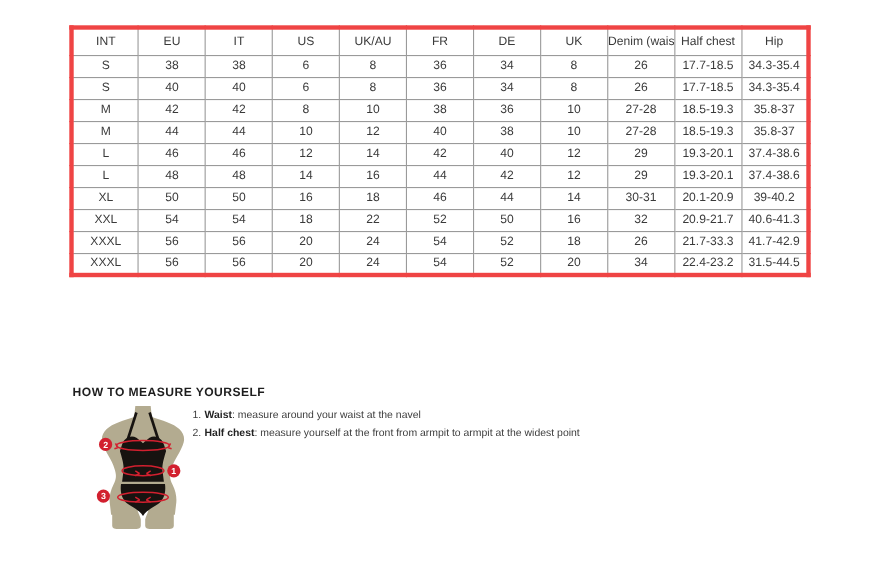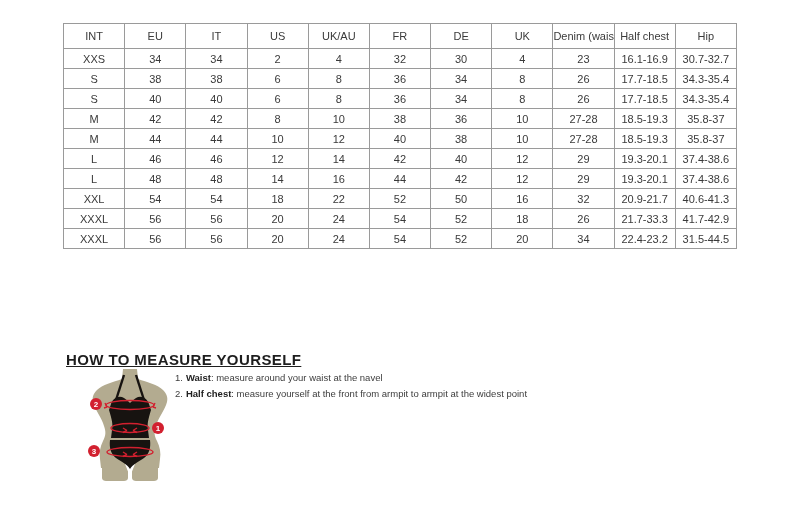--- a/index.html
+++ b/index.html
@@ -13,46 +13,45 @@
   }
   .page { position: absolute; inset: 0; background: #ffffff; }
 
   
   table.size-chart {
     position: absolute;
     left: 63px; top: 23px;
     width: 674px;
     border-collapse: collapse;
     table-layout: fixed;
-    border: 1px solid #ef4444;
+    border: 4px solid #ef4444;
   }
   table.size-chart th,
   table.size-chart td {
     border: 1px solid #9a9a9a;
     font-size: 11px;
     font-weight: normal;
     color: #3a3a3a;
     text-align: center;
     vertical-align: middle;
     padding: 0;
     overflow: hidden;
     white-space: nowrap;
   }
   table.size-chart th { height: 25px; }
   table.size-chart td { height: 20px; }
 
   
   .measure-title {
     position: absolute;
     left: 66px; top: 351px;
-    font-size: 15px;
+    font-size: 11px;
     font-weight: bold;
     letter-spacing: 0.4px;
     color: #1e1e1e;
-    text-decoration: underline;
   }
   .figure-wrap {
     position: absolute;
     left: 85px; top: 368px;
     width: 100px; height: 118px;
   }
   ol.steps {
     position: absolute;
     left: 175px; top: 373px;
     list-style: none;
@@ -79,33 +78,20 @@
           <th>FR</th>
           <th>DE</th>
           <th>UK</th>
           <th>Denim (waist)</th>
           <th>Half chest</th>
           <th>Hip</th>
         </tr>
     </thead>
     <tbody>
         <tr>
-          <td>XXS</td>
-          <td>34</td>
-          <td>34</td>
-          <td>2</td>
-          <td>4</td>
-          <td>32</td>
-          <td>30</td>
-          <td>4</td>
-          <td>23</td>
-          <td>16.1-16.9</td>
-          <td>30.7-32.7</td>
-        </tr>
-        <tr>
           <td>S</td>
           <td>38</td>
           <td>38</td>
           <td>6</td>
           <td>8</td>
           <td>36</td>
           <td>34</td>
           <td>8</td>
           <td>26</td>
           <td>17.7-18.5</td>
@@ -168,20 +154,33 @@
           <td>48</td>
           <td>48</td>
           <td>14</td>
           <td>16</td>
           <td>44</td>
           <td>42</td>
           <td>12</td>
           <td>29</td>
           <td>19.3-20.1</td>
           <td>37.4-38.6</td>
+        </tr>
+        <tr>
+          <td>XL</td>
+          <td>50</td>
+          <td>50</td>
+          <td>16</td>
+          <td>18</td>
+          <td>46</td>
+          <td>44</td>
+          <td>14</td>
+          <td>30-31</td>
+          <td>20.1-20.9</td>
+          <td>39-40.2</td>
         </tr>
         <tr>
           <td>XXL</td>
           <td>54</td>
           <td>54</td>
           <td>18</td>
           <td>22</td>
           <td>52</td>
           <td>50</td>
           <td>16</td>

